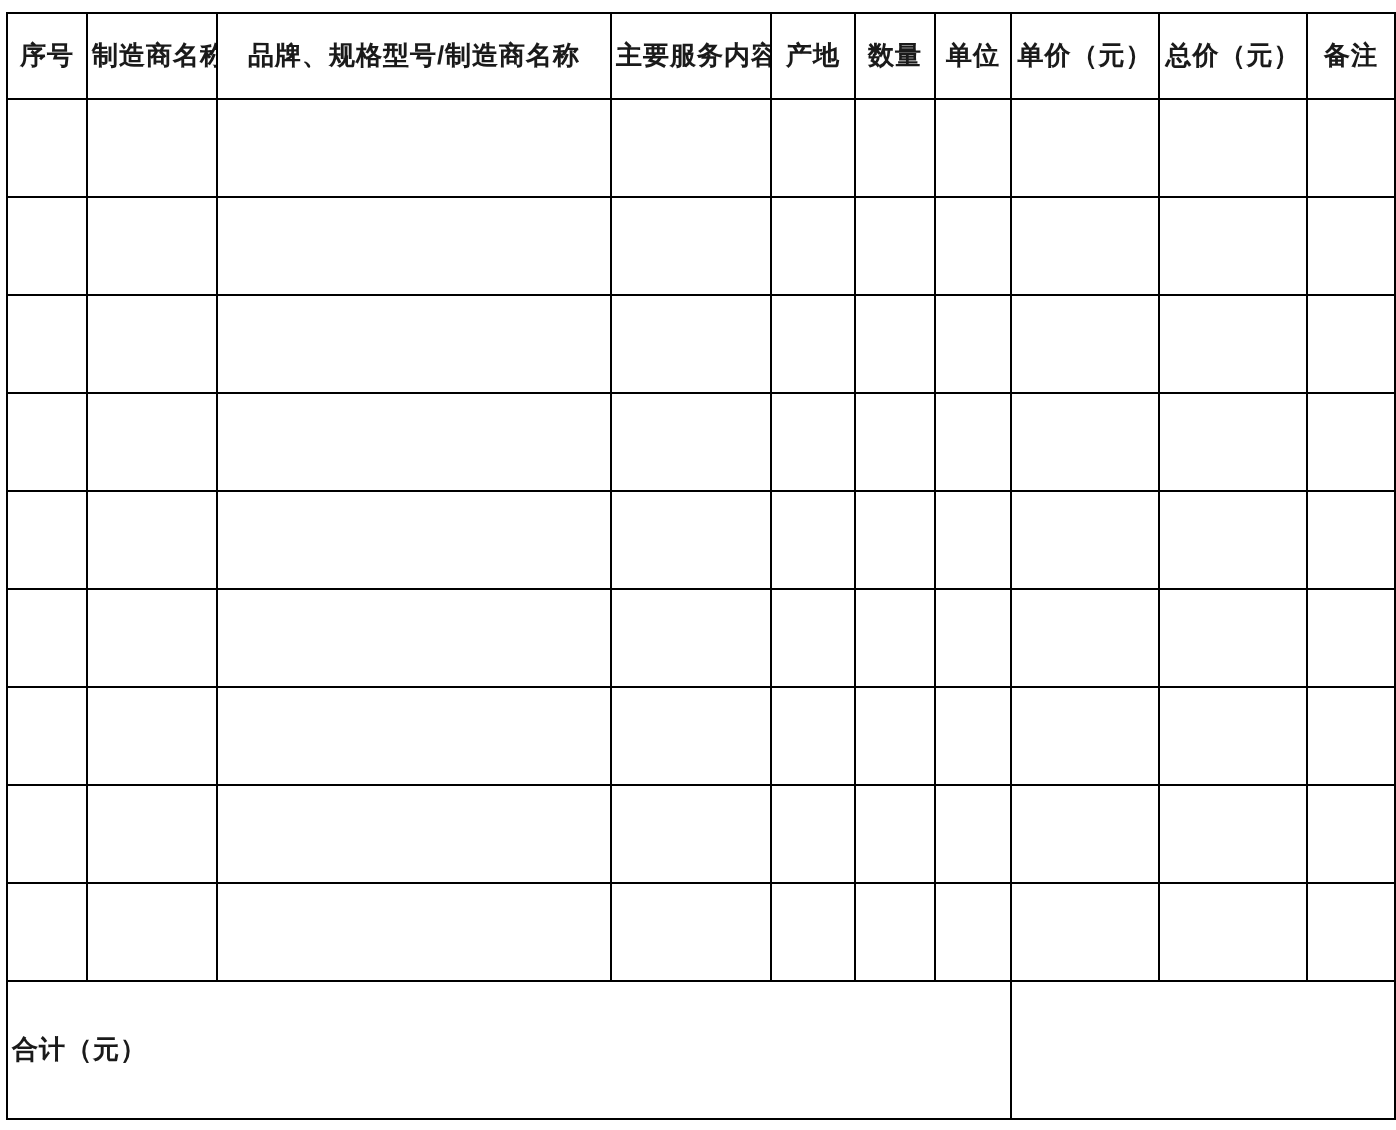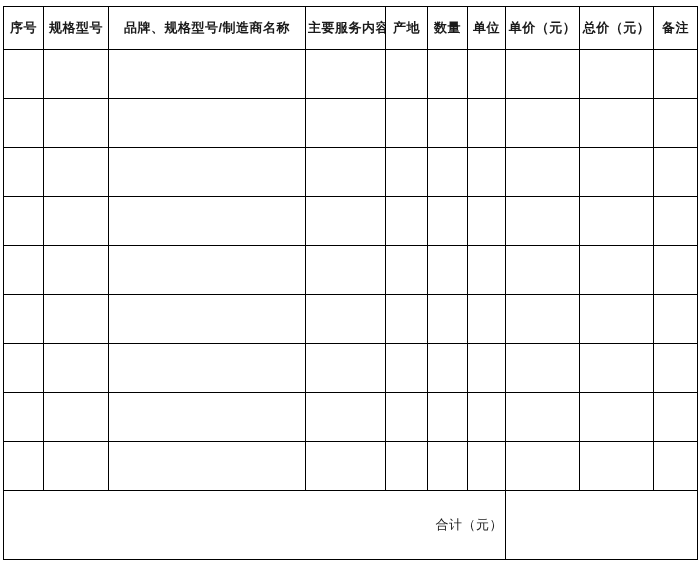--- a/index.html
+++ b/index.html
@@ -41,22 +41,22 @@
   }
   table.quotation tbody td {
     height: 49px;
     font-size: 13px;
     text-align: center;
     vertical-align: middle;
   }
   table.quotation tr.total-row td {
     height: 69px;
     font-size: 13px;
-    font-weight: normal;
-    text-align: right;
+    font-weight: bold;
+    text-align: left;
     vertical-align: middle;
     letter-spacing: 0.5px;
   }
 </style>
 </head>
 <body>
 
 <div class="doc-page">
   <table class="quotation">
     <colgroup>
@@ -67,21 +67,21 @@
       <col style="width:42px">
       <col style="width:40px">
       <col style="width:38px">
       <col style="width:74px">
       <col style="width:74px">
       <col style="width:44px">
     </colgroup>
     <thead>
       <tr>
         <th>序号</th>
-        <th>规格型号</th>
+        <th>制造商名称</th>
         <th>品牌、规格型号/制造商名称</th>
         <th>主要服务内容</th>
         <th>产地</th>
         <th>数量</th>
         <th>单位</th>
         <th>单价（元）</th>
         <th>总价（元）</th>
         <th>备注</th>
       </tr>
     </thead>

